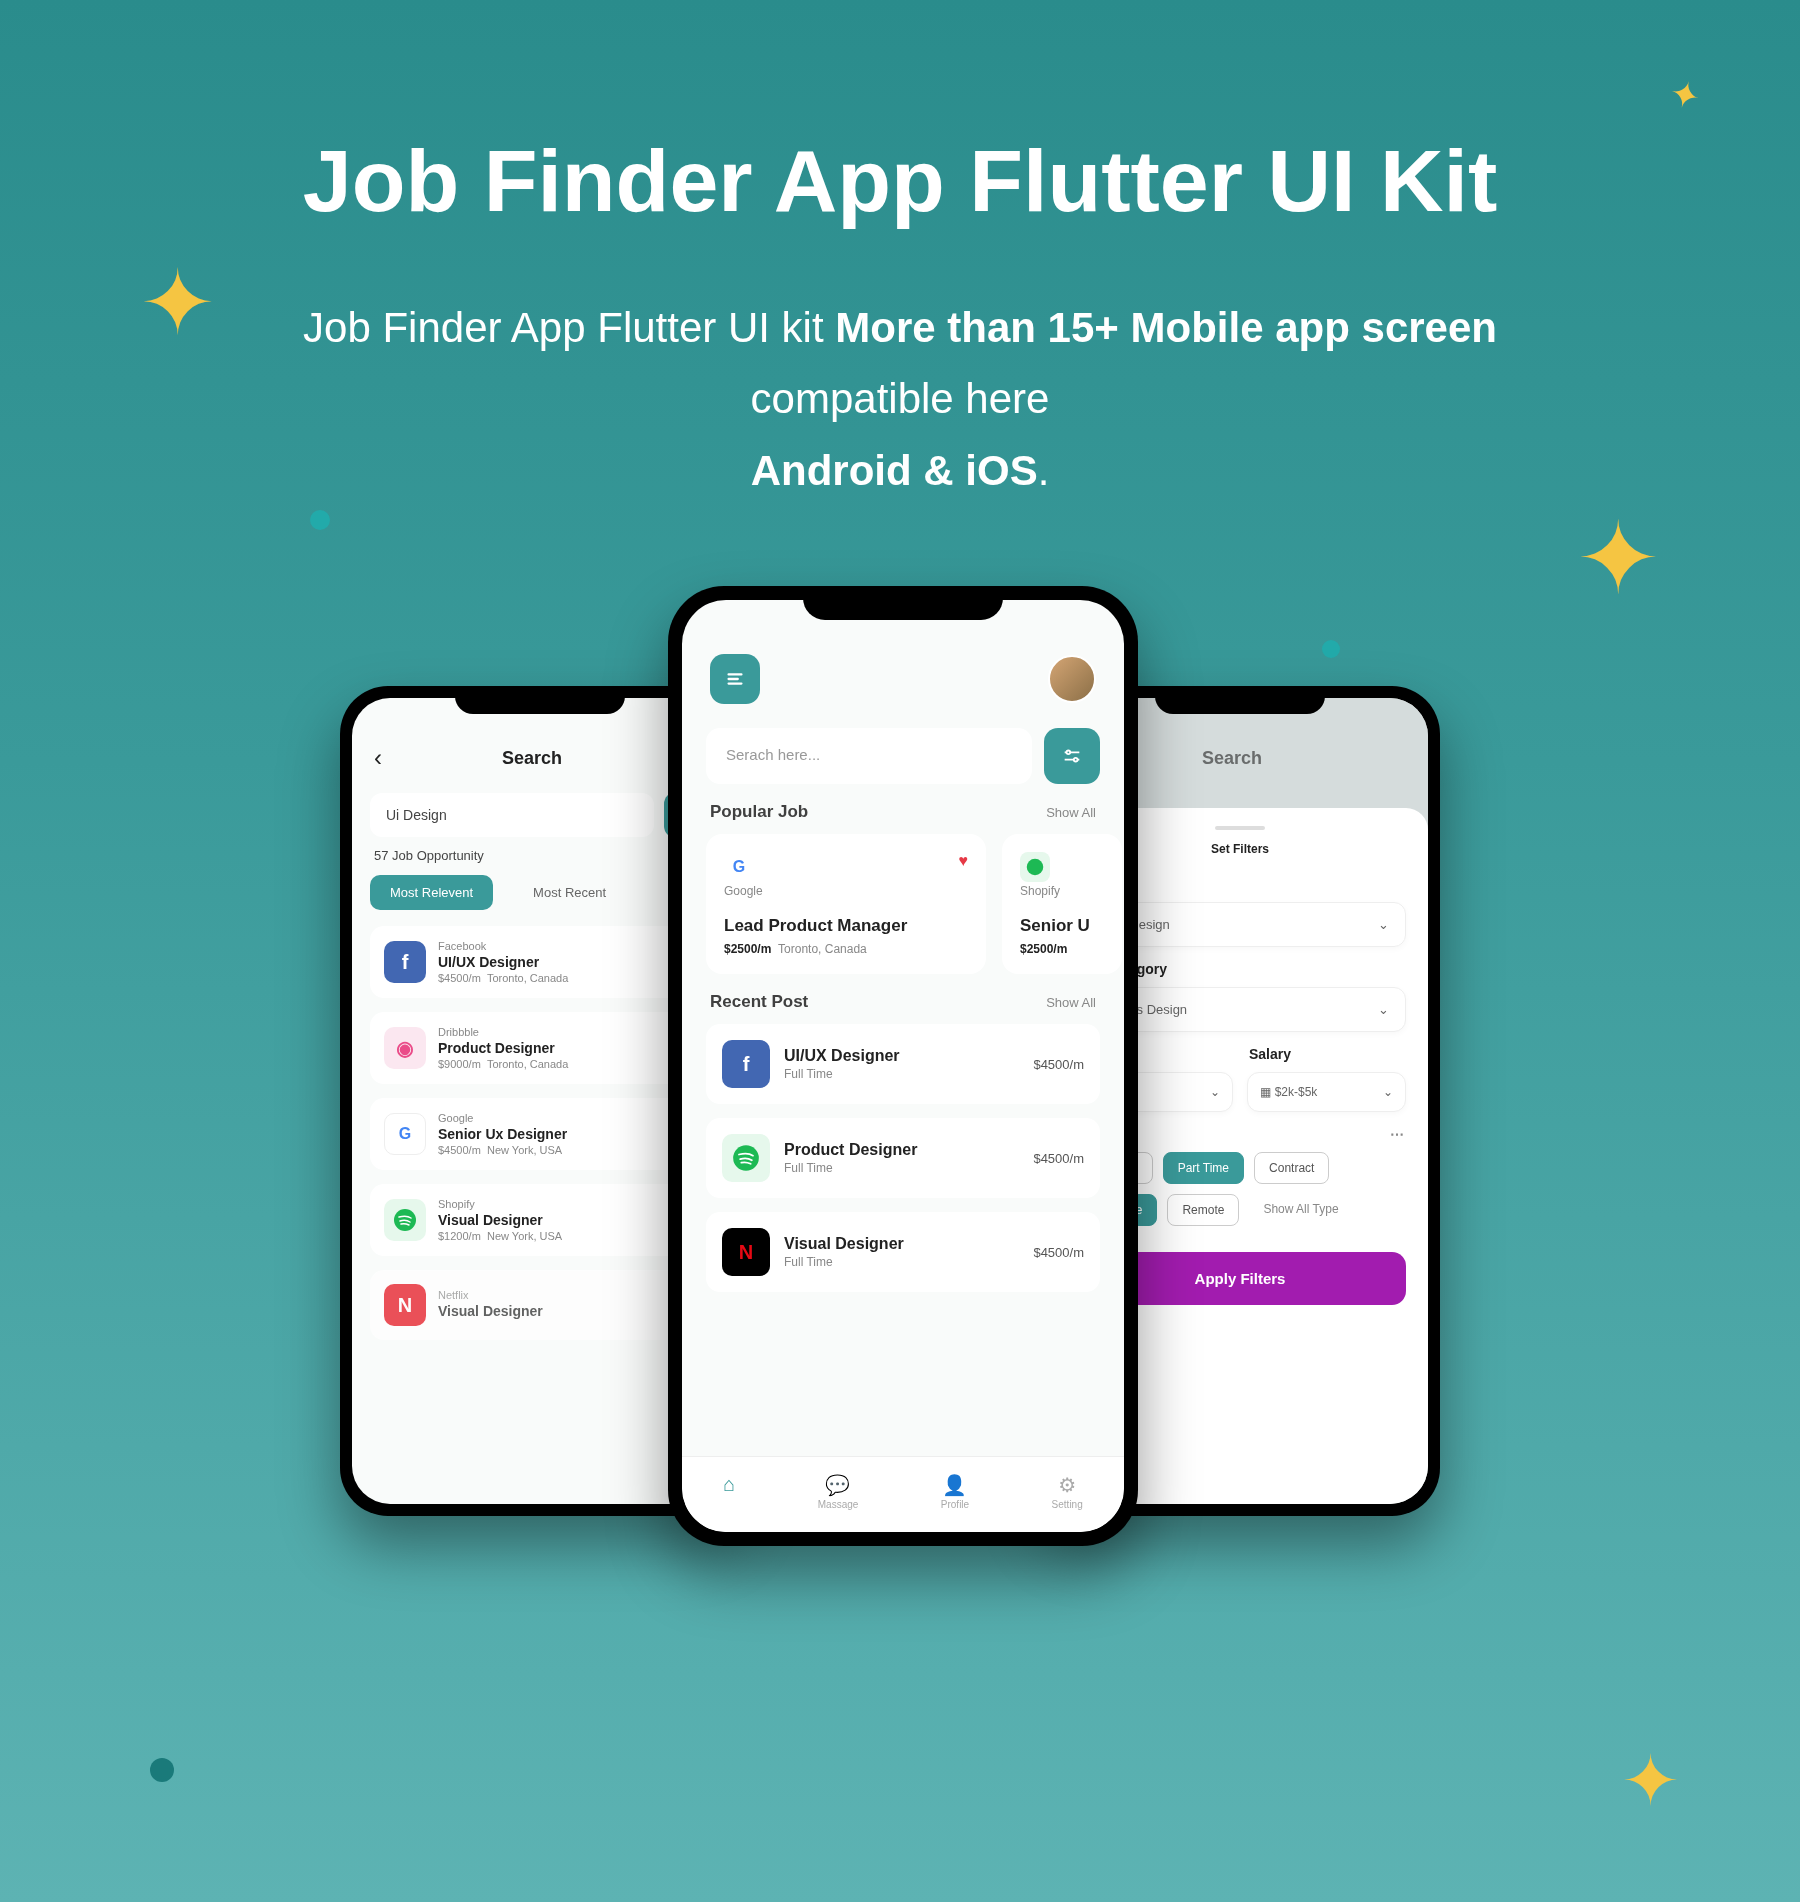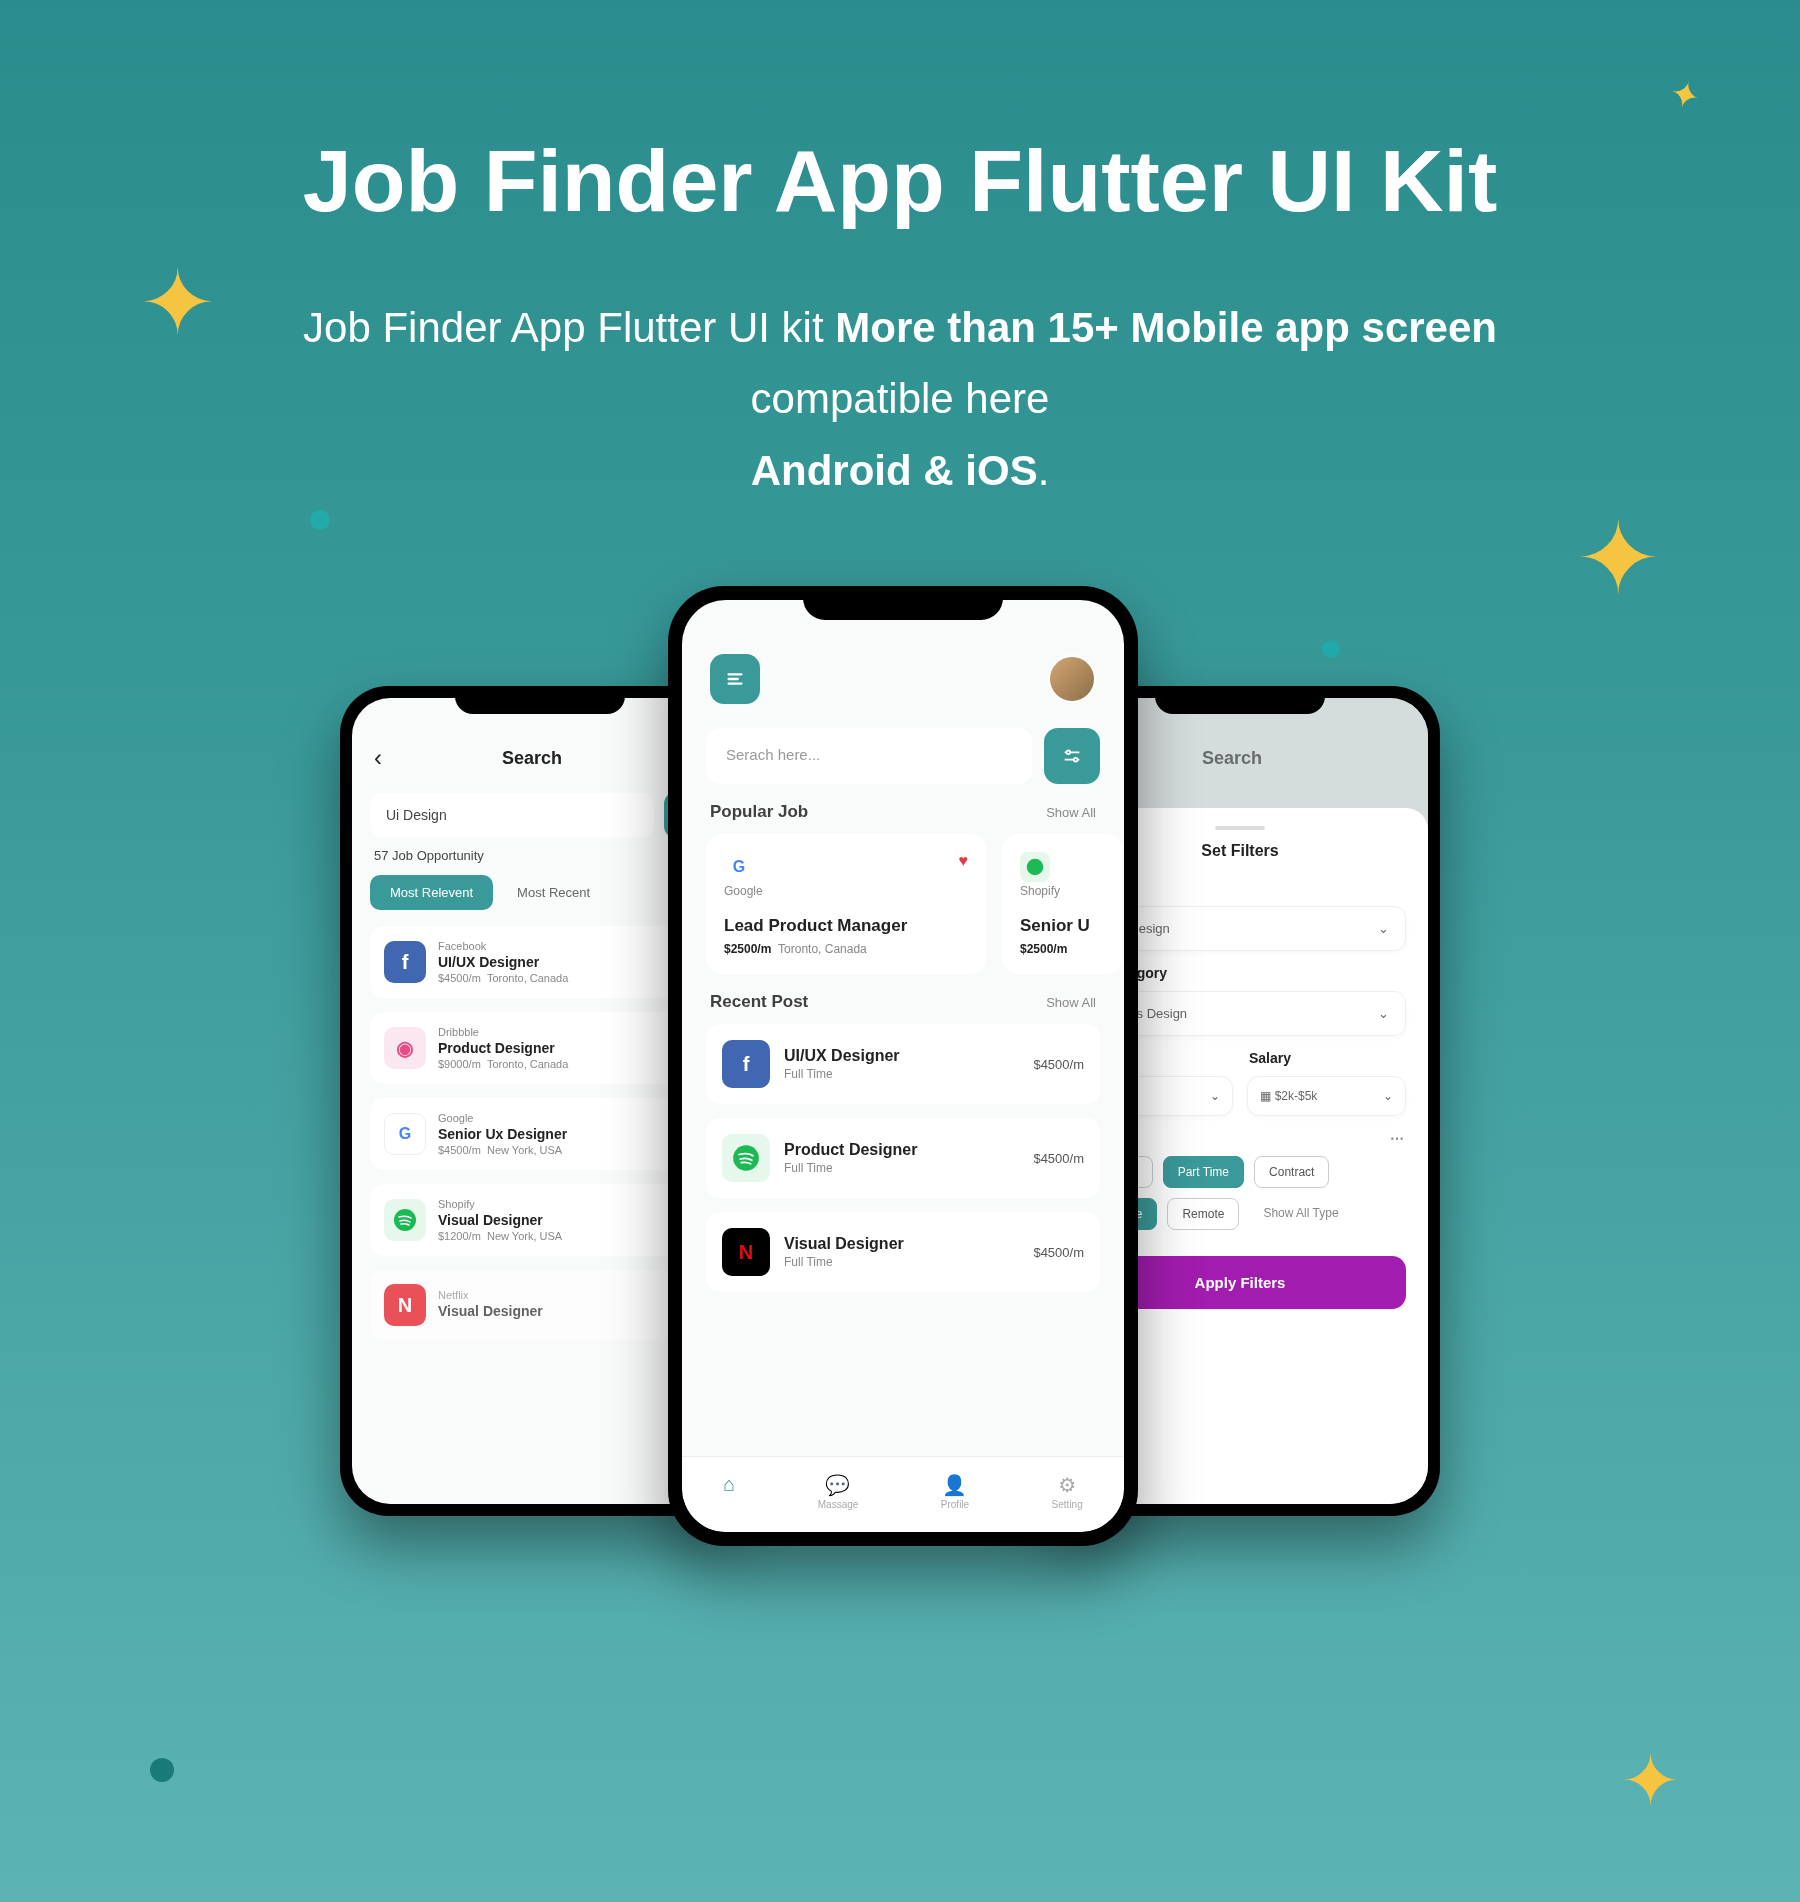--- a/index.html
+++ b/index.html
@@ -82,21 +82,21 @@
 .phone.center .screen { border-radius: 44px; }
 
 
 .search-header { display: flex; align-items: center; padding: 46px 22px 10px; }
 .back-chevron { font-size: 24px; font-weight: 300; color: #222; }
 .search-title { flex: 1; text-align: center; font-size: 18px; font-weight: 600; color: #222; margin-right: 24px; }
 .search-row { display: flex; margin: 10px 18px; gap: 10px; align-items: center; }
 .search-input-box { flex: 1; background: #fff; border-radius: 12px; padding: 14px 16px; font-size: 14px; color: #444; }
 .filter-btn { width: 46px; height: 46px; background: #3a9a9a; border-radius: 12px; display: flex; align-items: center; justify-content: center; color: #fff; }
 .opportunity { font-size: 13px; color: #444; margin: 8px 22px 12px; }
-.tabs-row { display: flex; gap: 4px; margin: 0 18px 16px; }
+.tabs-row { display: flex; gap: 20px; margin: 0 18px 16px; }
 .tab-pill { padding: 10px 20px; border-radius: 10px; font-size: 13px; background: transparent; color: #666; }
 .tab-pill.active { background: #3a9a9a; color: #fff; }
 .job-card { background: #fff; border-radius: 14px; margin: 0 18px 14px; padding: 14px; display: flex; gap: 12px; align-items: center; position: relative; }
 .brand-icon { width: 42px; height: 42px; border-radius: 10px; display: flex; align-items: center; justify-content: center; font-weight: 700; font-size: 20px; color: #fff; }
 .brand-icon.fb { background: #4267B2; }
 .brand-icon.dr { background: #fbe7f0; color: #ea4c89; }
 .brand-icon.gg { background: #fff; border: 1px solid #eee; font-size: 16px; }
 .brand-icon.sp { background: #e6f8ec; color: #1DB954; }
 .brand-icon.nf { background: #E50914; }
 .job-info { flex: 1; }
@@ -134,21 +134,21 @@
 .bottom-nav { position: absolute; bottom: 0; left: 0; right: 0; background: #fff; border-radius: 0 0 44px 44px; display: flex; justify-content: space-around; padding: 16px 0 22px; border-top: 1px solid #eee; }
 .nav-item { display: flex; flex-direction: column; align-items: center; gap: 2px; font-size: 10px; color: #aaa; }
 .nav-item .ic { font-size: 20px; }
 .nav-item.active { color: #3a9a9a; }
 
 
 .right-dim { position: absolute; inset: 0; background: rgba(200,210,210,0.75); }
 .right-header { display: flex; align-items: center; padding: 46px 22px 10px; }
 .filter-sheet { position: absolute; top: 110px; left: 0; right: 0; bottom: 0; background: #fff; border-radius: 22px 22px 38px 38px; padding: 18px 22px; overflow: hidden; }
 .sheet-handle { width: 50px; height: 4px; background: #ddd; border-radius: 2px; margin: 0 auto 12px; }
-.sheet-title { text-align: center; font-weight: 700; font-size: 16px; color: #222; margin-bottom: 20px; }
+.sheet-title { text-align: center; font-weight: 700; font-size: 12px; color: #222; margin-bottom: 20px; }
 .field-label { font-size: 14px; font-weight: 700; color: #222; margin: 14px 2px 10px; }
 .select-box { background: #fff; border: 1px solid #eee; border-radius: 12px; padding: 14px 16px; font-size: 13px; color: #666; display: flex; justify-content: space-between; align-items: center; box-shadow: 0 2px 6px rgba(0,0,0,0.03); }
 .field-row2 { display: flex; gap: 14px; }
 .field-row2 > div { flex: 1; }
 .select-box.sm { padding: 12px 12px; font-size: 12px; }
 .job-types { display: flex; flex-wrap: wrap; gap: 10px; margin-top: 6px; }
 .jt { border: 1px solid #ccc; border-radius: 8px; padding: 8px 14px; font-size: 12px; color: #555; }
 .jt.active { background: #3a9a9a; color: #fff; border-color: #3a9a9a; }
 .jt.link { border: none; color: #888; }
 .more-dots { float: right; color: #888; }

